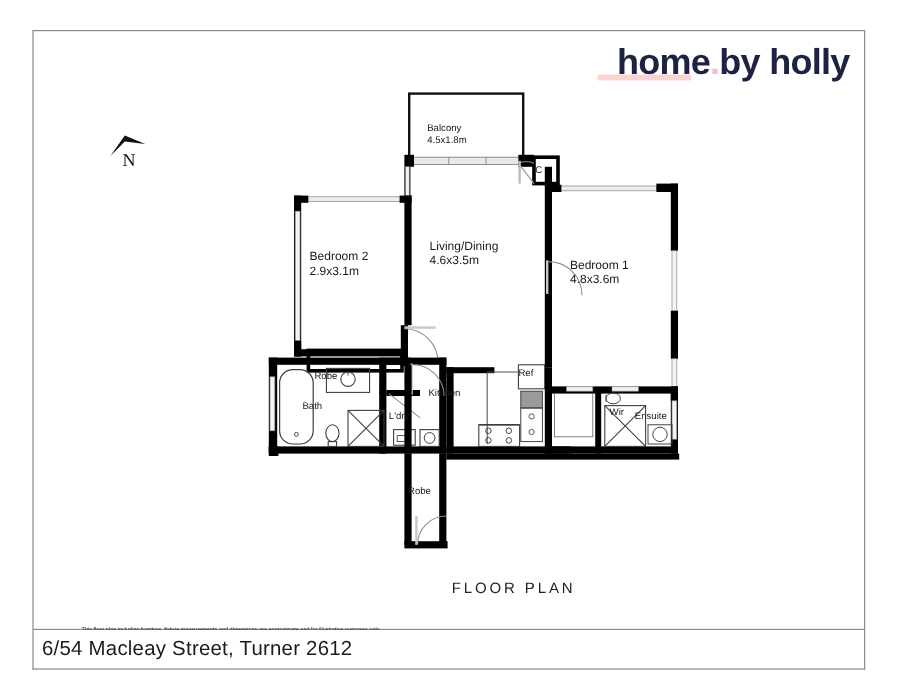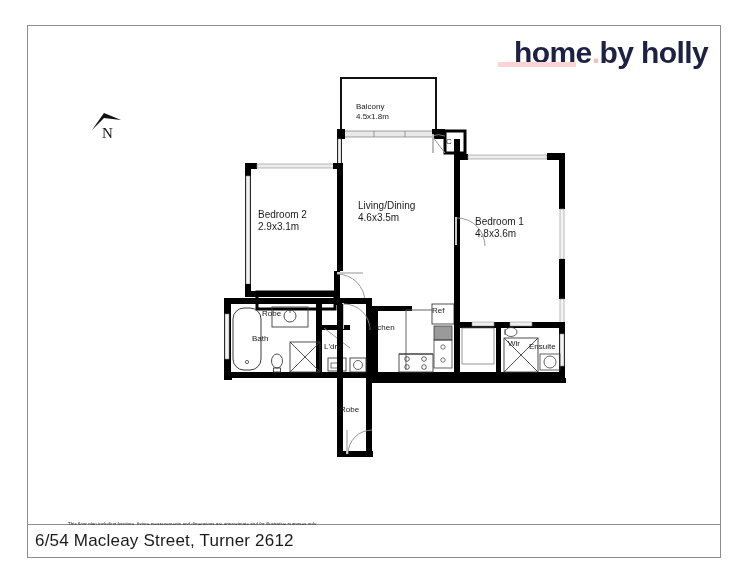--- a/index.html
+++ b/index.html
@@ -247,40 +247,41 @@
   </div>
 
   <div class="rlabel" style="left:224px;top:308px;width:44px;">
     <span class="nm">Bath</span>
   </div>
 
   <div class="rlabel sm" style="left:296px;top:316px;width:44px;">
     <span class="nm">L'dry</span>
   </div>
 
-  <div class="rlabel" style="left:340px;top:297px;width:46px;">
+  <div class="rlabel" style="left:329px;top:297px;width:46px;">
     <span class="nm">Kitchen</span>
   </div>
 
   <div class="rlabel sm" style="left:404px;top:280px;width:22px;">
     <span class="nm">Ref</span>
   </div>
 
   <div class="rlabel sm" style="left:436px;top:313px;width:28px;padding-left:44px;">
     <span class="nm">Wir</span>
   </div>
 
   <div class="rlabel sm" style="left:501px;top:316px;width:36px;">
     <span class="nm">Ensuite</span>
   </div>
 
   <div class="rlabel" style="left:312px;top:379px;width:30px;">
     <span class="nm">Robe</span>
   </div>
 
+  <div id="fp-caption">FLOOR PLAN</div>
 
   <div id="disclaimer">
     <div>This floor plan including furniture, fixture measurements and dimensions are approximate and for illustrative purposes only.</div>
     <div>Boxbrownie.com gives no guarantee, warranty or representation as to the accuracy and layout</div>
     <div>All enquiries must be directed to the agent, vendor or party representing this floor plan.</div>
   </div>
 
 </div>
 
 <div id="address-bar">

